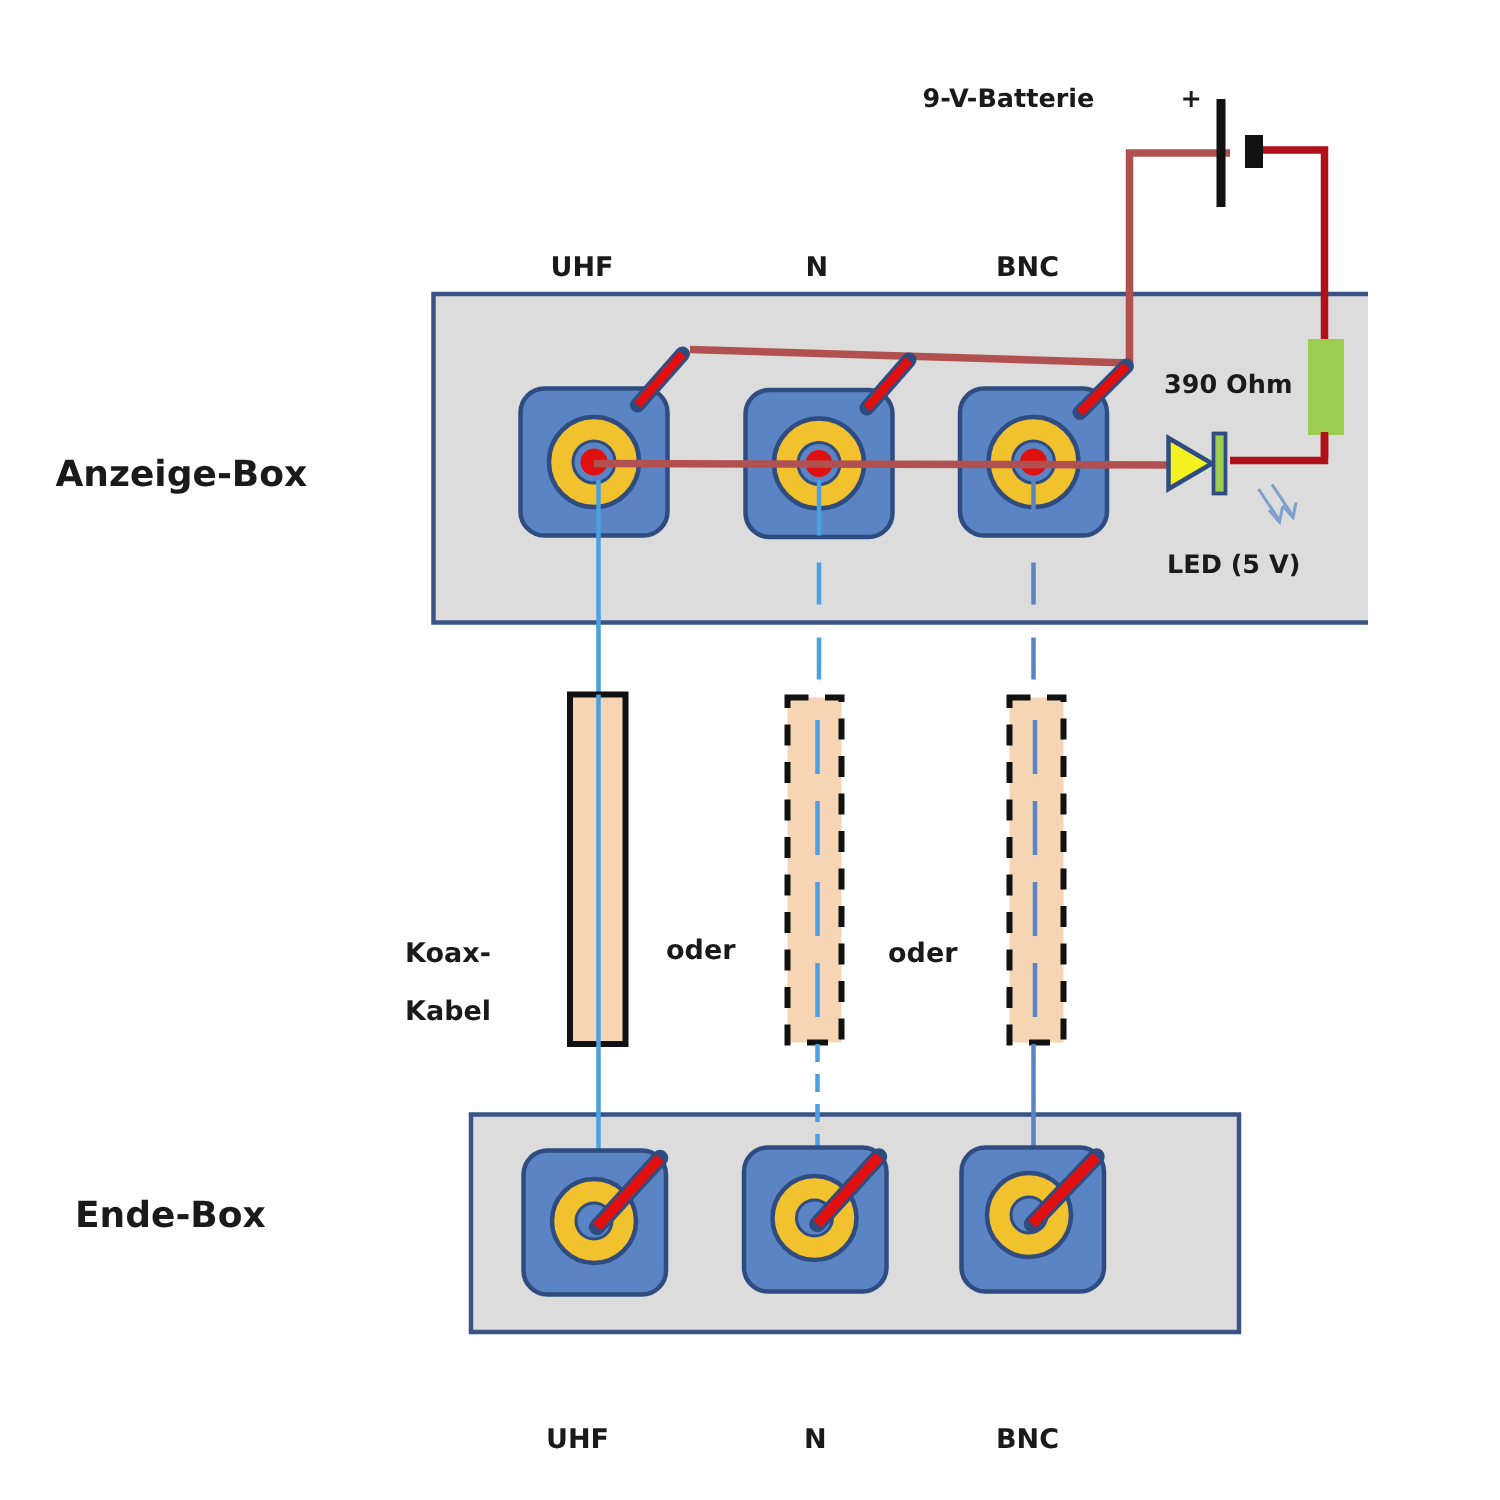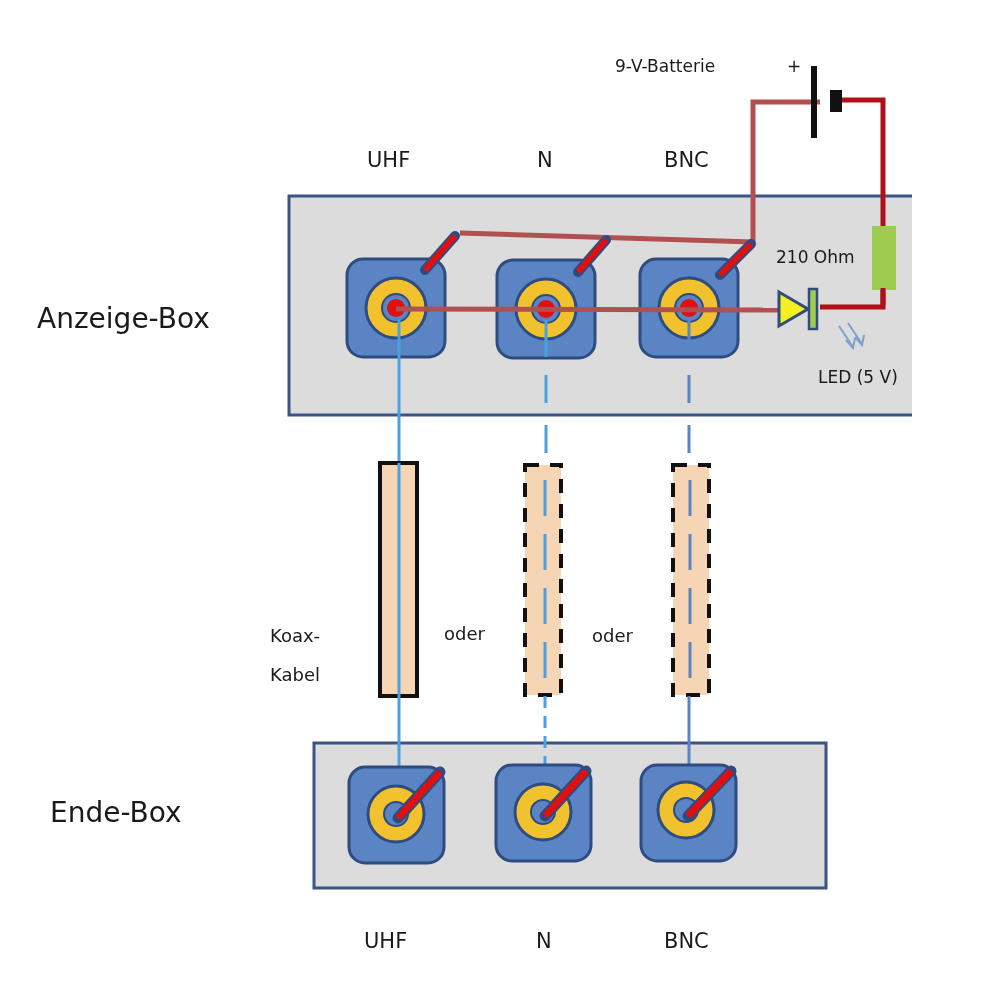--- a/index.html
+++ b/index.html
@@ -1,20 +1,20 @@
 <!DOCTYPE html>
 <html><head>
 <meta charset="utf-8">
 <style>
   html, body { margin: 0; padding: 0; background: #ffffff; }
-  #stage { position: relative; width: 912px; height: 1000px; background: #ffffff; overflow: hidden; }
+  #stage { position: relative; width: 912px; height: 1000px; background: #ffffff; overflow: hidden; font-weight: bold; }
   svg { position: absolute; left: 0; top: 0; }
   .lbl { position: absolute; font-family: "DejaVu Sans", sans-serif; color: #1a1a1a; white-space: nowrap; }
-  .big { font-size: 28px; }
-  .mid { font-size: 21px; }
+  .big { font-size: 24px; }
+  .mid { font-size: 18px; margin-top: 20px; }
   .sm  { font-size: 17px; }
   .cab { font-size: 18px; line-height: 28px; }
 </style>
 </head>
 <body>
 
 <div id="stage">
 <svg width="1000" height="1000" viewBox="0 0 1000 1000">
 
   <rect x="289" y="196" width="627" height="219" fill="#dcdcdc" stroke="#3a5585" stroke-width="3"></rect>
@@ -117,22 +117,22 @@
   <line x1="688" y1="816" x2="731" y2="771" stroke="#e01010" stroke-width="7"></line>
 </svg>
 
 <div class="lbl sm" style="left:615px; top:56px;">9-V-Batterie</div>
 <div class="lbl sm" style="left:787px; top:56px;">+</div>
 
 <div class="lbl mid" style="left:367px; top:148px;">UHF</div>
 <div class="lbl mid" style="left:537px; top:148px;">N</div>
 <div class="lbl mid" style="left:664px; top:148px;">BNC</div>
 
-<div class="lbl sm" style="left:776px; top:247px;">210  Ohm</div>
-<div class="lbl sm" style="left:778px; top:367px;margin-left:40px;">LED (5 V)</div>
+<div class="lbl sm" style="left:776px; top:247px;">390  Ohm</div>
+<div class="lbl sm" style="left:778px; top:367px;">LED (5 V)</div>
 
 <div class="lbl big" style="left:37px; top:302px;">Anzeige-Box</div>
 <div class="lbl big" style="left:50px; top:796px;">Ende-Box</div>
 
 <div class="lbl cab" style="left:270px; top:622px;">Koax-</div>
 <div class="lbl cab" style="left:270px; top:661px;">Kabel</div>
 <div class="lbl cab" style="left:444px; top:620px;">oder</div>
 <div class="lbl cab" style="left:592px; top:622px;">oder</div>
 
 <div class="lbl mid" style="left:364px; top:929px;">UHF</div>

